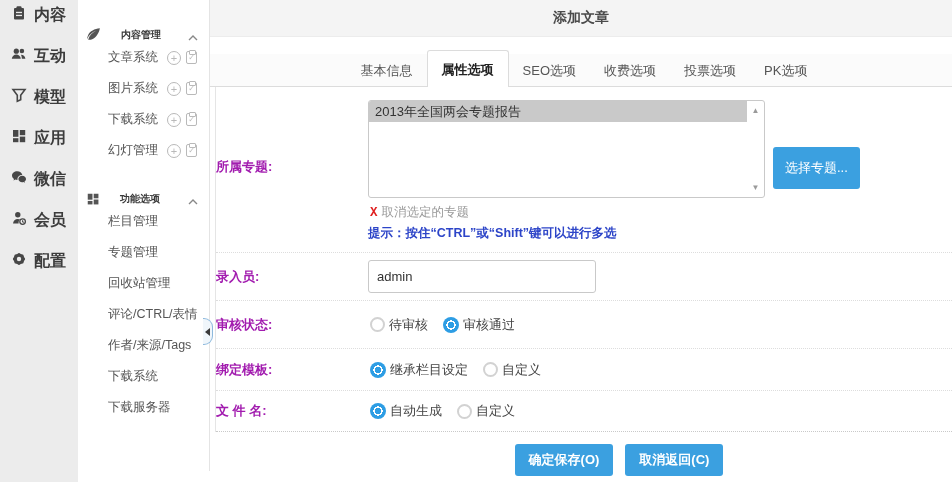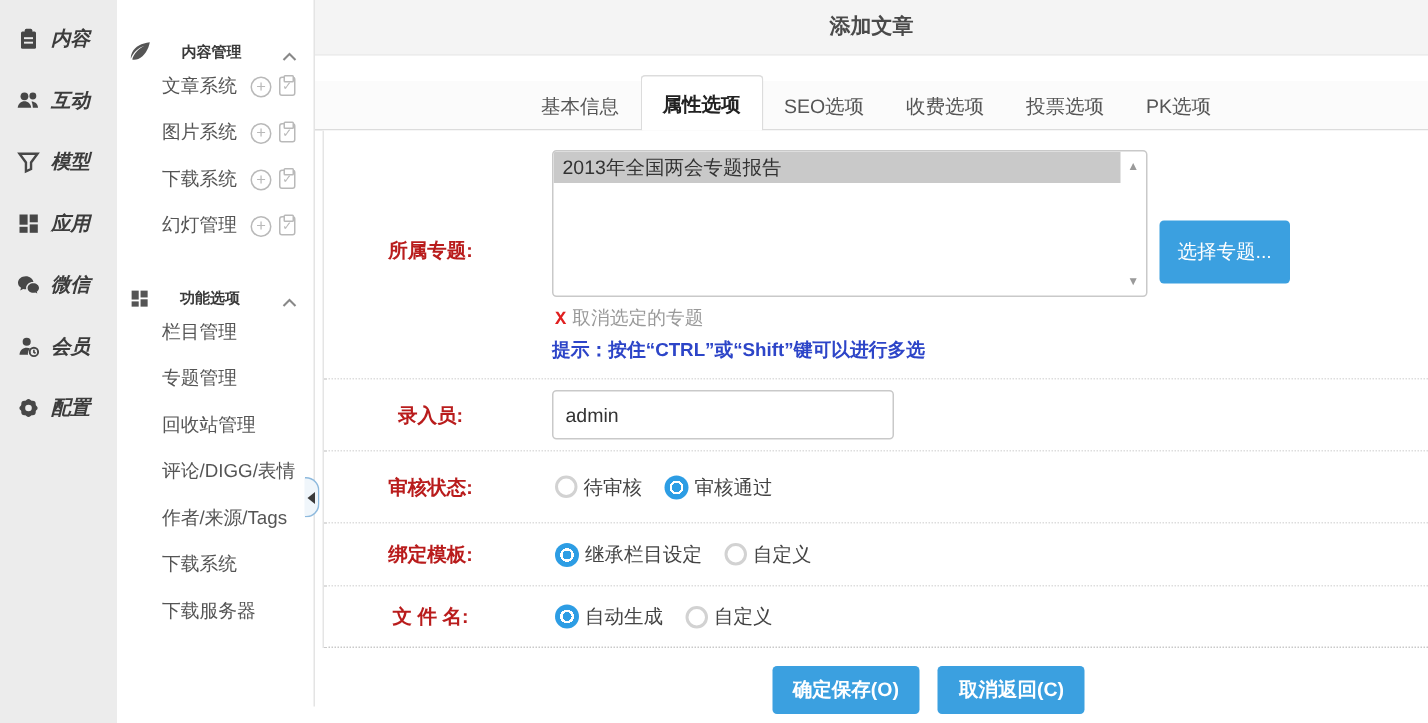--- a/index.html
+++ b/index.html
@@ -2,22 +2,22 @@
 <html><head>
 <meta charset="utf-8">
 <style>
   * { margin:0; padding:0; box-sizing:border-box; }
   html,body { width:952px; height:482px; overflow:hidden; background:#fff;
     font-family:"Liberation Sans","DejaVu Sans",sans-serif; }
   .app { position:relative; width:952px; height:482px; background:#fff; }
 
   
   .s1 { position:absolute; left:0; top:0; width:78px; height:482px; background:#ececec; padding-top:5px; }
-  .s1-item { height:41px; display:flex; align-items:center; gap:7px; padding-left:11px;
-    font-size:13px; font-weight:bold; color:#3c3c3c; cursor:pointer;font-style:italic; }
+  .s1-item { height:41px; display:flex; gap:7px; padding-left:11px;
+    font-size:16px; font-weight:bold; color:#3c3c3c; cursor:pointer; }
   .s1-item svg { flex-shrink:0; }
 
   
   .s2 { position:absolute; left:78px; top:0; width:132px; height:471px; background:#fff;
     border-right:1px solid #e4e4e4; }
   .s2-header { height:34px; margin-top:8px; display:flex; align-items:flex-end; gap:20px;
     padding:0 10px 0 8px; font-size:10px; font-weight:bold; color:#3a3a3a; cursor:pointer; }
   .s2-header .chev { margin-left:auto; }
   .s2-header.second { margin-top:6px; }
   .s2-item { height:31px; display:flex; align-items:center; gap:5px; padding-left:30px;
@@ -41,22 +41,22 @@
     font-size:14px; font-weight:bold; color:#4a4a4a; }
   .tabs { margin-top:17px; height:33px; background:#fbfbfb; border-bottom:1px solid #dcdcdc;
     padding-left:6px; display:flex; align-items:flex-end;justify-content:center; }
   .tab { padding:0 14px; height:31px; line-height:31px; font-size:13px; color:#555; cursor:pointer; }
   .tab.active { background:#fff; border:1px solid #dcdcdc; border-bottom:none; font-weight:bold;
     color:#222; height:37px; line-height:37px; border-radius:3px 3px 0 0; margin-bottom:-1px; }
 
   .panel { margin-left:5px; border-left:1px solid #e5e5e5; background:#fff; }
   .row { border-bottom:1px dotted #ddd; }
   .row-flex { display:flex; align-items:center; }
-  .row-label { width:148px; flex-shrink:0; text-align:center; padding-right:6px;
-    font-size:13px; font-weight:bold; color:#b91c1c; }
+  .row-label { width:148px; flex-shrink:0; text-align:left; padding-right:6px;
+    font-size:13px; font-weight:bold; color:#a21caf; }
 
   .row1 { position:relative; height:166px; }
   .row1 .row-label { position:absolute; left:0; top:71px; width:148px; }
   .listbox { position:absolute; left:152px; top:13px; width:397px; height:98px;
     border:1px solid #c9c9c9; border-radius:3px; background:#fff; overflow:hidden; }
   .listbox-option { height:21px; line-height:21px; padding-left:6px; margin-right:17px;
     background:#c9c9c9; font-size:13px; color:#333; cursor:pointer;
     white-space:nowrap; overflow:hidden; }
   .lb-scroll { position:absolute; right:0; top:0; width:17px; height:100%; }
   .lb-arrow { position:absolute; left:0; width:17px; text-align:center; font-size:8px; color:#9a9a9a; cursor:pointer; }
@@ -209,21 +209,21 @@
     <div class="s2-item">
         <span>栏目管理</span>
       </div>
     <div class="s2-item">
         <span>专题管理</span>
       </div>
     <div class="s2-item">
         <span>回收站管理</span>
       </div>
     <div class="s2-item">
-        <span>评论/DIGG/表情</span>
+        <span>评论/CTRL/表情</span>
       </div>
     <div class="s2-item">
         <span>作者/来源/Tags</span>
       </div>
     <div class="s2-item">
         <span>下载系统</span>
       </div>
     <div class="s2-item">
         <span>下载服务器</span>
       </div>

